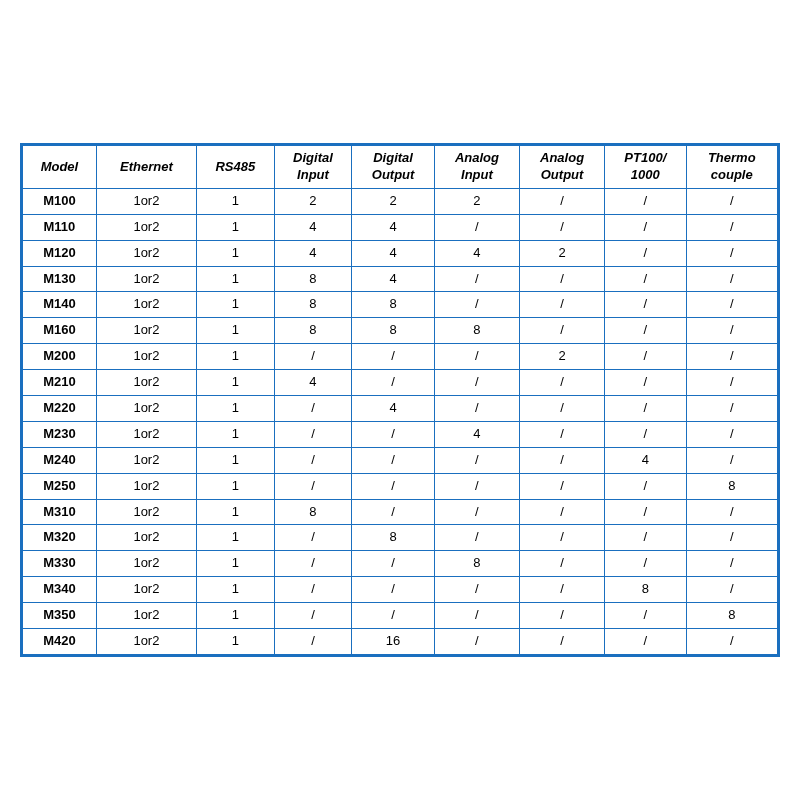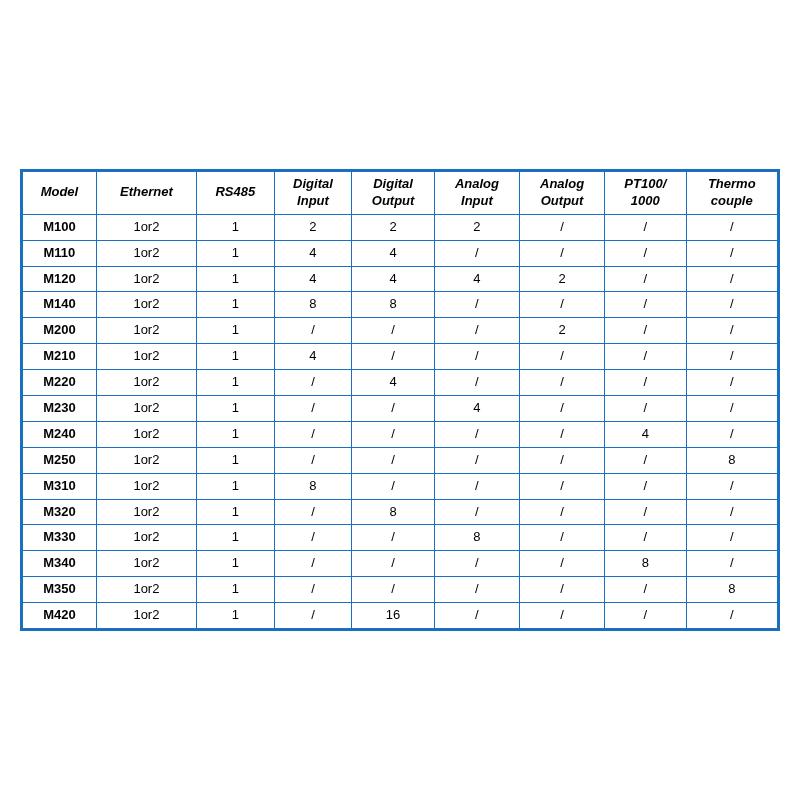--- a/index.html
+++ b/index.html
@@ -89,26 +89,48 @@
           <td>1or2</td>
           <td>1</td>
           <td>4</td>
           <td>4</td>
           <td>4</td>
           <td>2</td>
           <td>/</td>
           <td>/</td>
         </tr>
         <tr>
+          <td>M130</td>
+          <td>1or2</td>
+          <td>1</td>
+          <td>8</td>
+          <td>4</td>
+          <td>/</td>
+          <td>/</td>
+          <td>/</td>
+          <td>/</td>
+        </tr>
+        <tr>
           <td>M140</td>
           <td>1or2</td>
           <td>1</td>
           <td>8</td>
           <td>8</td>
           <td>/</td>
+          <td>/</td>
+          <td>/</td>
+          <td>/</td>
+        </tr>
+        <tr>
+          <td>M160</td>
+          <td>1or2</td>
+          <td>1</td>
+          <td>8</td>
+          <td>8</td>
+          <td>8</td>
           <td>/</td>
           <td>/</td>
           <td>/</td>
         </tr>
         <tr>
           <td>M200</td>
           <td>1or2</td>
           <td>1</td>
           <td>/</td>
           <td>/</td>

